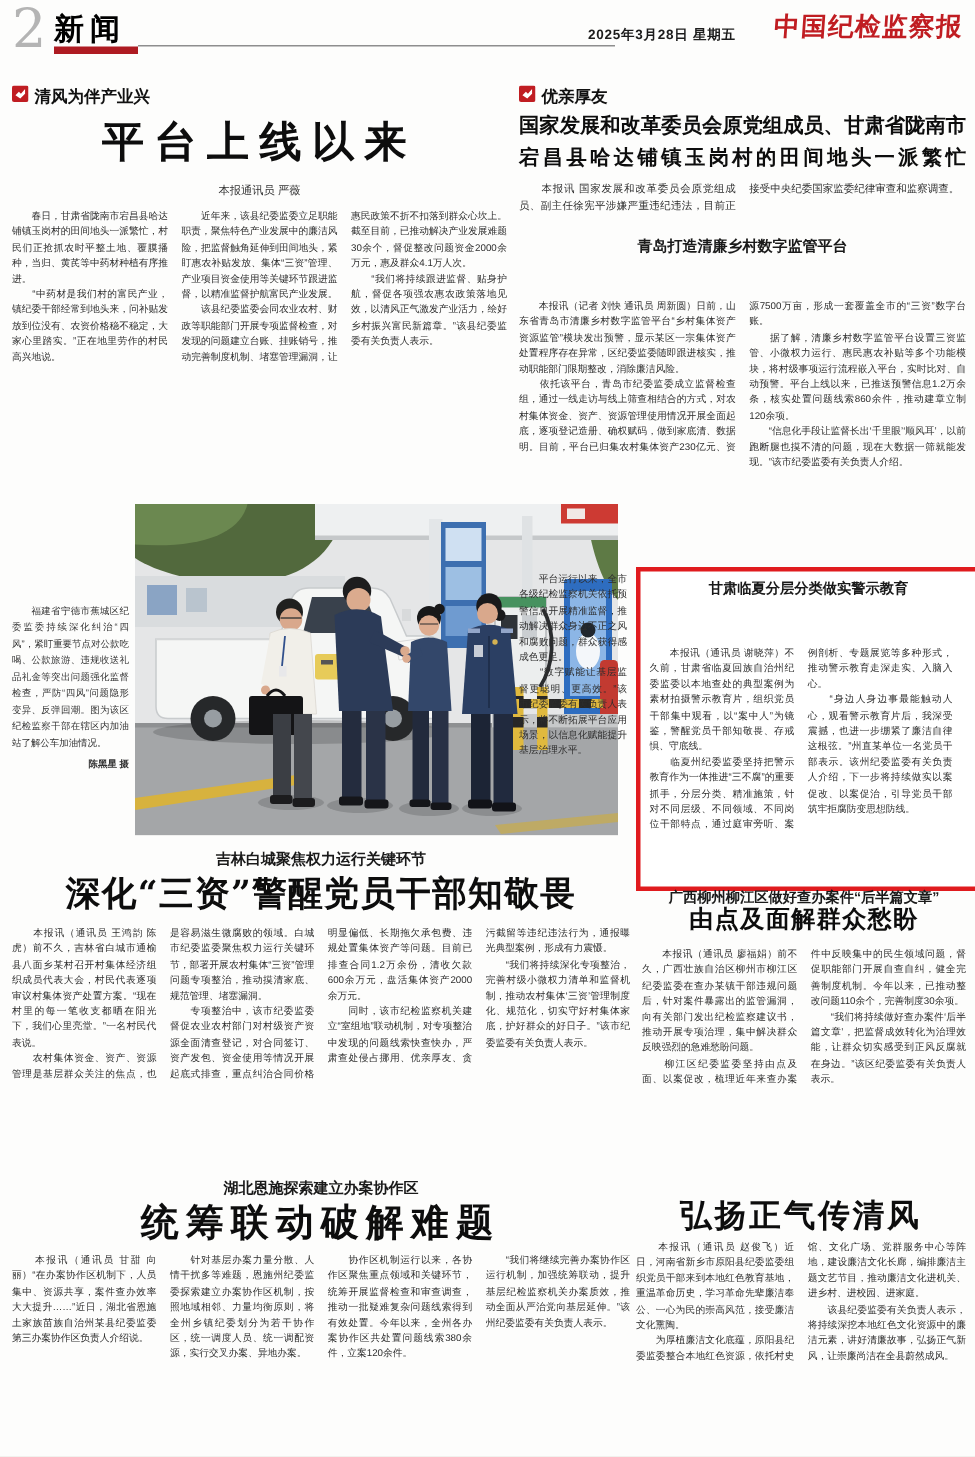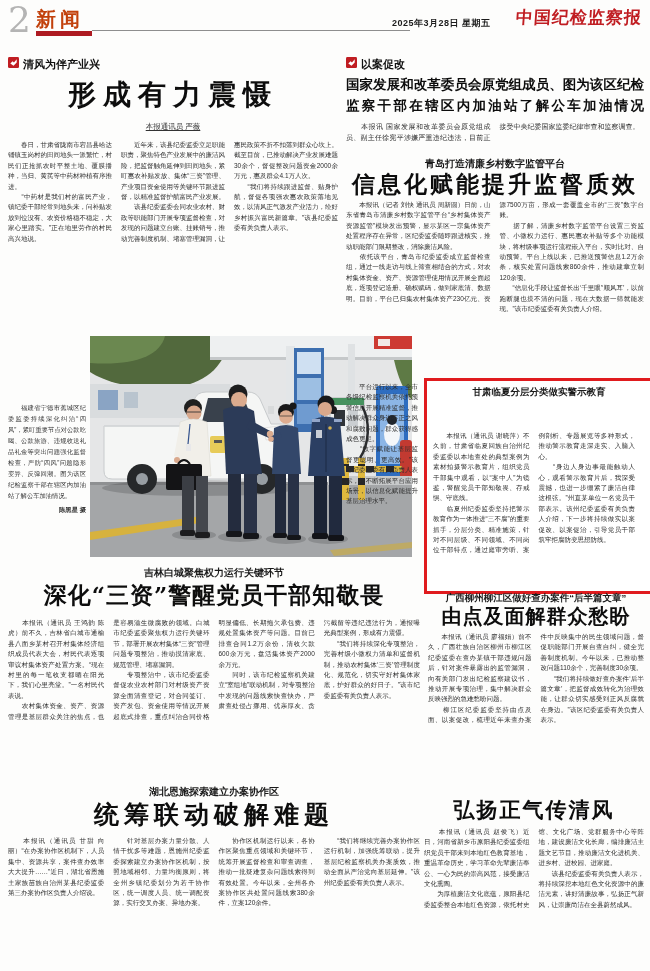--- a/index.html
+++ b/index.html
@@ -2,21 +2,21 @@
 <html><head>
 <meta charset="utf-8">
 <style>
   html,body{margin:0;padding:0;background:#e9e7e2;}
   .page{position:relative;width:650px;height:971px;margin:0 auto;background:#fdfdfc;
         font-family:"Liberation Sans",sans-serif;color:#222;overflow:hidden;}
   
   .pagenum{position:absolute;left:8px;top:0px;font-family:"DejaVu Serif",serif;
            font-size:36px;line-height:40px;color:#b4b4b4;}
   .section-name{position:absolute;left:36px;top:6px;font-size:20px;font-weight:bold;
-                letter-spacing:4px;color:#c2410c;}
+                letter-spacing:4px;color:#000000;}
   .red-bar{position:absolute;left:36px;top:31px;width:56px;height:5px;background:#ae1b22;}
   .header-line{position:absolute;left:92px;top:30px;width:318px;height:1px;background:#8e8e8e;}
   .date{position:absolute;left:392px;top:17px;font-size:9px;font-weight:bold;color:#1c1c1c;
         letter-spacing:.5px;}
   .masthead{position:absolute;right:8px;top:6px;font-family:"DejaVu Serif",serif;
             font-size:17px;font-weight:900;color:#c01d22;letter-spacing:1px;
             transform:skewX(-4deg);}
   
   .kicker-row{position:absolute;display:flex;align-items:flex-start;gap:4px;
               font-size:11px;font-weight:bold;color:#111;}
@@ -55,22 +55,22 @@
 
   <div class="kicker-row" style="left:8px;top:57px;">
     <span class="ic">
       <svg width="11" height="11" viewBox="0 0 12 12">
           <rect width="12" height="12" rx="1.5" fill="#c01d22"></rect>
           <path d="M2.5 7 L5 4.5 L6.5 6 L9.5 2.5 L9.5 6 L6 9.5 Z" fill="#fff"></path>
         </svg>
     </span>
     <span>清风为伴产业兴</span>
   </div>
-  <div class="headline" style="left:8px;top:76px;width:330px;font-size:28px;letter-spacing:7px;">形成有力震慑</div>
-  <div class="byline" style="left:8px;top:122px;width:330px;text-decoration:underline;">本报通讯员 严薇</div>
+  <div class="headline" style="left:8px;top:76px;width:330px;font-size:28px;letter-spacing:7px;">平台上线以来</div>
+  <div class="byline" style="left:8px;top:122px;width:330px;">本报通讯员 严薇</div>
   <div class="bt cols3" style="left:8px;top:140px;width:330px;height:190px;">
       <p>　　春日，甘肃省陇南市宕昌县哈达铺镇玉岗村的田间地头一派繁忙，村民们正抢抓农时平整土地、覆膜播种，当归、黄芪等中药材种植有序推进。</p>
       <p>　　“中药材是我们村的富民产业，镇纪委干部经常到地头来，问补贴发放到位没有、农资价格稳不稳定，大家心里踏实。”正在地里劳作的村民高兴地说。</p>
       <p>　　近年来，该县纪委监委立足职能职责，聚焦特色产业发展中的廉洁风险，把监督触角延伸到田间地头，紧盯惠农补贴发放、集体“三资”管理、产业项目资金使用等关键环节跟进监督，以精准监督护航富民产业发展。</p>
       <p>　　该县纪委监委会同农业农村、财政等职能部门开展专项监督检查，对发现的问题建立台账、挂账销号，推动完善制度机制、堵塞管理漏洞，让惠民政策不折不扣落到群众心坎上。截至目前，已推动解决产业发展难题30余个，督促整改问题资金2000余万元，惠及群众4.1万人次。</p>
       <p>　　“我们将持续跟进监督、贴身护航，督促各项强农惠农政策落地见效，以清风正气激发产业活力，绘好乡村振兴富民新篇章。”该县纪委监委有关负责人表示。</p>
     </div>
 
   <div class="caption" style="left:8px;top:402px;width:78px;">
     <span>　　福建省宁德市蕉城区纪委监委持续深化纠治“四风”，紧盯重要节点对公款吃喝、公款旅游、违规收送礼品礼金等突出问题强化监督检查，严防“四风”问题隐形变异、反弹回潮。图为该区纪检监察干部在辖区内加油站了解公车加油情况。</span>
@@ -225,29 +225,28 @@
       <p>　　“我们将继续完善办案协作区运行机制，加强统筹联动，提升基层纪检监察机关办案质效，推动全面从严治党向基层延伸。”该州纪委监委有关负责人表示。</p>
     </div>
 
   <div class="kicker-row" style="left:346px;top:57px;">
     <span class="ic">
       <svg width="11" height="11" viewBox="0 0 12 12">
           <rect width="12" height="12" rx="1.5" fill="#c01d22"></rect>
           <path d="M2.5 7 L5 4.5 L6.5 6 L9.5 2.5 L9.5 6 L6 9.5 Z" fill="#fff"></path>
         </svg>
     </span>
-    <span>以案促改</span>
-  </div>
-  <div class="brief-title" style="left:346px;top:74px;width:298px;">国家发展和改革委员会原党组成员、图为该区纪检监察干部在辖区内加油站了解公车加油情况</div>
+    <span>优亲厚友</span>
+  </div>
+  <div class="brief-title" style="left:346px;top:74px;width:298px;">国家发展和改革委员会原党组成员、甘肃省陇南市宕昌县哈达铺镇玉岗村的田间地头一派繁忙</div>
   <div class="bt cols2" style="left:346px;top:121px;width:298px;height:34px;font-size:7px;">
       <p>　　本报讯 国家发展和改革委员会原党组成员、副主任徐宪平涉嫌严重违纪违法，目前正接受中央纪委国家监委纪律审查和监察调查。</p>
     </div>
 
   <div class="kicker-center" style="left:346px;top:157px;width:298px;">青岛打造清廉乡村数字监管平台</div>
-  <div class="headline" style="left:346px;top:169px;width:298px;font-size:23px;letter-spacing:3px;">信息化赋能提升监督质效</div>
   <div class="bt cols2" style="left:346px;top:200px;width:298px;height:176px;">
       <p>　　本报讯（记者 刘快 通讯员 周新圆）日前，山东省青岛市清廉乡村数字监管平台“乡村集体资产资源监管”模块发出预警，显示某区一宗集体资产处置程序存在异常，区纪委监委随即跟进核实，推动职能部门限期整改，消除廉洁风险。</p>
       <p>　　依托该平台，青岛市纪委监委成立监督检查组，通过一线走访与线上筛查相结合的方式，对农村集体资金、资产、资源管理使用情况开展全面起底，逐项登记造册、确权赋码，做到家底清、数据明。目前，平台已归集农村集体资产230亿元、资源7500万亩，形成一套覆盖全市的“三资”数字台账。</p>
       <p>　　据了解，清廉乡村数字监管平台设置三资监管、小微权力运行、惠民惠农补贴等多个功能模块，将村级事项运行流程嵌入平台，实时比对、自动预警。平台上线以来，已推送预警信息1.2万余条，核实处置问题线索860余件，推动建章立制120余项。</p>
       <p>　　“信息化手段让监督长出‘千里眼’‘顺风耳’，以前跑断腿也摸不清的问题，现在大数据一筛就能发现。”该市纪委监委有关负责人介绍。</p>
     </div>
   <div class="bt" style="left:346px;top:382px;width:72px;height:204px;">
       <p>　　平台运行以来，全市各级纪检监察机关依托预警信息开展精准监督，推动解决群众身边不正之风和腐败问题，群众获得感成色更足。</p>
       <p>　　“数字赋能让基层监督更聪明、更高效。”该市纪委监委有关负责人表示，将不断拓展平台应用场景，以信息化赋能提升基层治理水平。</p>
     </div>
@@ -255,21 +254,21 @@
   <div class="red-box" style="left:424px;top:378px;width:214px;height:202px;padding:4px 5px;">
     <div class="kicker-center" style="left:0;top:5px;width:100%;position:absolute;font-size:9.5px;">甘肃临夏分层分类做实警示教育</div>
     <div class="bt cols2" style="left:6px;top:50px;width:202px;height:146px;position:absolute;">
         <p>　　本报讯（通讯员 谢晓萍）不久前，甘肃省临夏回族自治州纪委监委以本地查处的典型案例为素材拍摄警示教育片，组织党员干部集中观看，以“案中人”为镜鉴，警醒党员干部知敬畏、存戒惧、守底线。</p>
         <p>　　临夏州纪委监委坚持把警示教育作为一体推进“三不腐”的重要抓手，分层分类、精准施策，针对不同层级、不同领域、不同岗位干部特点，通过庭审旁听、案例剖析、专题展览等多种形式，推动警示教育走深走实、入脑入心。</p>
         <p>　　“身边人身边事最能触动人心，观看警示教育片后，我深受震撼，也进一步绷紧了廉洁自律这根弦。”州直某单位一名党员干部表示。该州纪委监委有关负责人介绍，下一步将持续做实以案促改、以案促治，引导党员干部筑牢拒腐防变思想防线。</p>
       </div>
   </div>
 
   <div class="kicker-center" style="left:428px;top:592px;width:216px;font-size:9.5px;">广西柳州柳江区做好查办案件“后半篇文章”</div>
-  <div class="headline" style="left:428px;top:603px;width:216px;font-size:20px;letter-spacing:1px;font-family:Liberation Serif, serif;">由点及面解群众愁盼</div>
+  <div class="headline" style="left:428px;top:603px;width:216px;font-size:16px;letter-spacing:1px;font-family:Liberation Serif, serif;">由点及面解群众愁盼</div>
   <div class="bt cols2" style="left:428px;top:632px;width:216px;height:146px;">
       <p>　　本报讯（通讯员 廖福娟）前不久，广西壮族自治区柳州市柳江区纪委监委在查办某镇干部违规问题后，针对案件暴露出的监管漏洞，向有关部门发出纪检监察建议书，推动开展专项治理，集中解决群众反映强烈的急难愁盼问题。</p>
       <p>　　柳江区纪委监委坚持由点及面、以案促改，梳理近年来查办案件中反映集中的民生领域问题，督促职能部门开展自查自纠，健全完善制度机制。今年以来，已推动整改问题110余个，完善制度30余项。</p>
       <p>　　“我们将持续做好查办案件‘后半篇文章’，把监督成效转化为治理效能，让群众切实感受到正风反腐就在身边。”该区纪委监委有关负责人表示。</p>
     </div>
 
   <div class="headline" style="left:424px;top:796px;width:220px;font-size:21px;letter-spacing:2px;">弘扬正气传清风</div>
   <div class="bt cols2" style="left:424px;top:827px;width:220px;height:114px;">
       <p>　　本报讯（通讯员 赵俊飞）近日，河南省新乡市原阳县纪委监委组织党员干部来到本地红色教育基地，重温革命历史，学习革命先辈廉洁奉公、一心为民的崇高风范，接受廉洁文化熏陶。</p>
       <p>　　为厚植廉洁文化底蕴，原阳县纪委监委整合本地红色资源，依托村史馆、文化广场、党群服务中心等阵地，建设廉洁文化长廊，编排廉洁主题文艺节目，推动廉洁文化进机关、进乡村、进校园、进家庭。</p>

